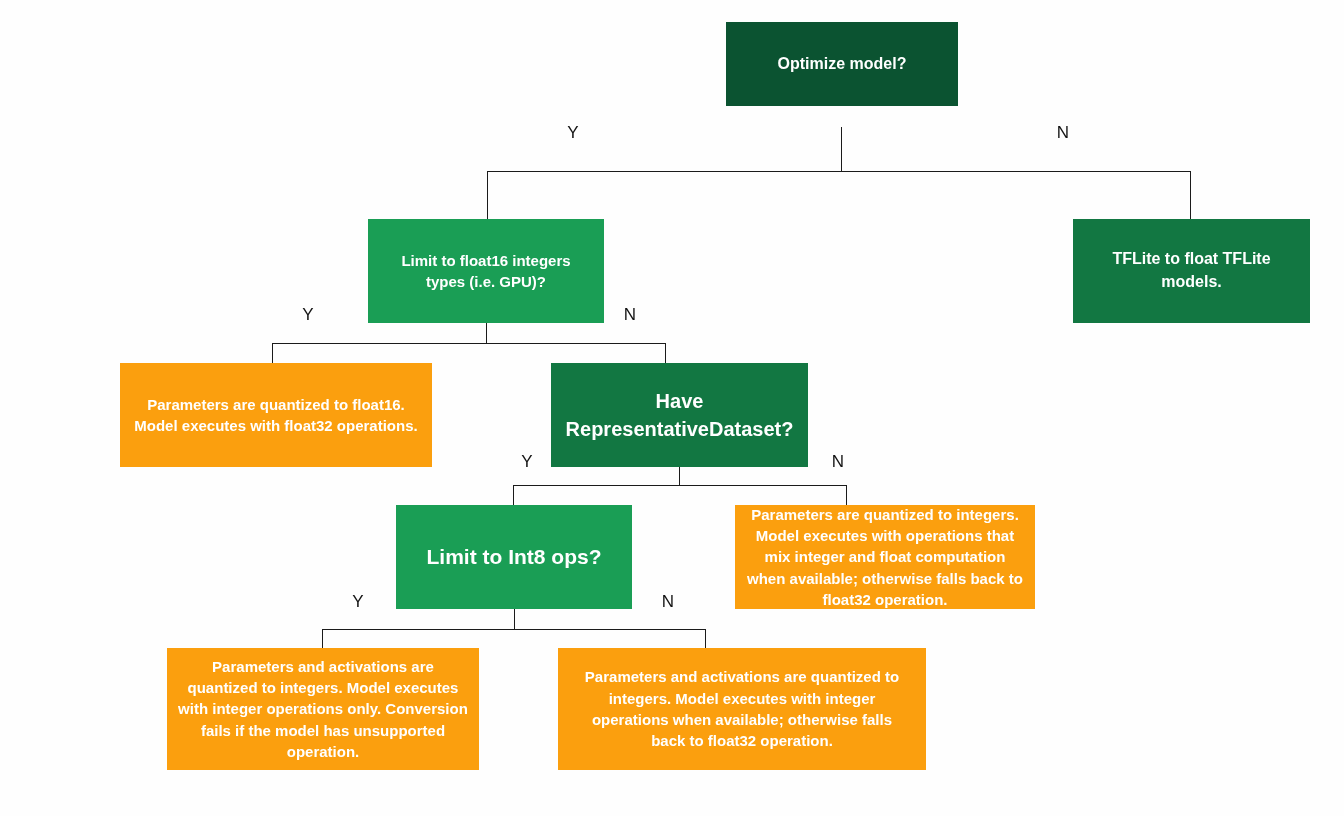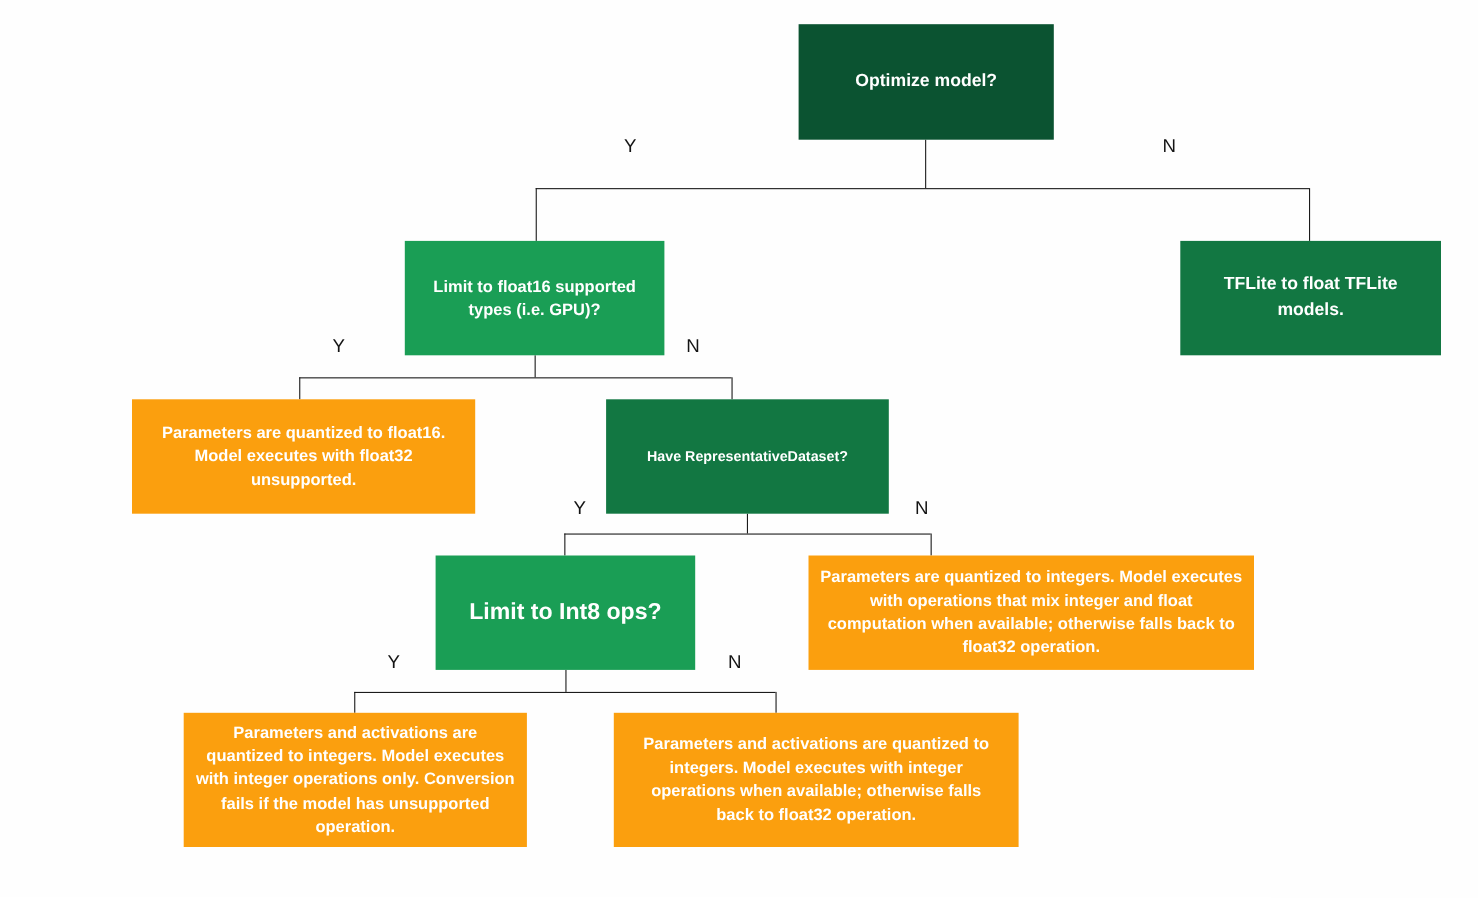--- a/index.html
+++ b/index.html
@@ -66,31 +66,31 @@
 
   <div class="edge-label" style="left:573px;top:133px">Y</div>
   <div class="edge-label" style="left:1063px;top:133px">N</div>
   <div class="edge-label" style="left:308px;top:315px">Y</div>
   <div class="edge-label" style="left:630px;top:315px">N</div>
   <div class="edge-label" style="left:527px;top:462px">Y</div>
   <div class="edge-label" style="left:838px;top:462px">N</div>
   <div class="edge-label" style="left:358px;top:602px">Y</div>
   <div class="edge-label" style="left:668px;top:602px">N</div>
 
-  <div class="node dark" style="left:726px;top:22px;width:232px;height:105px;font-size:16px">Optimize model?</div>
+  <div class="node dark" style="left:726px;top:22px;width:232px;height:84px;font-size:16px">Optimize model?</div>
 
-  <div class="node light" style="left:368px;top:219px;width:236px;height:104px">Limit to float16 supported types (i.e. GPU)?</div>
+  <div class="node light" style="left:368px;top:219px;width:236px;height:104px">Limit to float16 integers types (i.e. GPU)?</div>
 
   <div class="node mid" style="left:1073px;top:219px;width:237px;height:104px;font-size:16px">TFLite to float TFLite models.</div>
 
-  <div class="node orange" style="left:120px;top:363px;width:312px;height:104px">Parameters are quantized to float16. Model executes with float32 unsupported.</div>
+  <div class="node orange" style="left:120px;top:363px;width:312px;height:104px">Parameters are quantized to float16. Model executes with float32 operations.</div>
 
-  <div class="node mid" style="left:551px;top:363px;width:257px;height:104px;font-size:13px">Have RepresentativeDataset?</div>
+  <div class="node mid" style="left:551px;top:363px;width:257px;height:104px;font-size:20px">Have RepresentativeDataset?</div>
 
   <div class="node light" style="left:396px;top:505px;width:236px;height:104px;font-size:21px">Limit to Int8 ops?</div>
 
-  <div class="node orange" style="left:735px;top:505px;width:405px;height:104px;padding:4px 10px">Parameters are quantized to integers. Model executes with operations that mix integer and float computation when available; otherwise falls back to float32 operation.</div>
+  <div class="node orange" style="left:735px;top:505px;width:300px;height:104px;padding:4px 10px">Parameters are quantized to integers. Model executes with operations that mix integer and float computation when available; otherwise falls back to float32 operation.</div>
 
   <div class="node orange" style="left:167px;top:648px;width:312px;height:122px;padding:8px 10px">Parameters and activations are quantized to integers. Model executes with integer operations only. Conversion fails if the model has unsupported operation.</div>
 
   <div class="node orange" style="left:558px;top:648px;width:368px;height:122px;padding:8px 16px">Parameters and activations are quantized to integers. Model executes with integer operations when available; otherwise falls back to float32 operation.</div>
 
 </div>
 
 </body></html>

